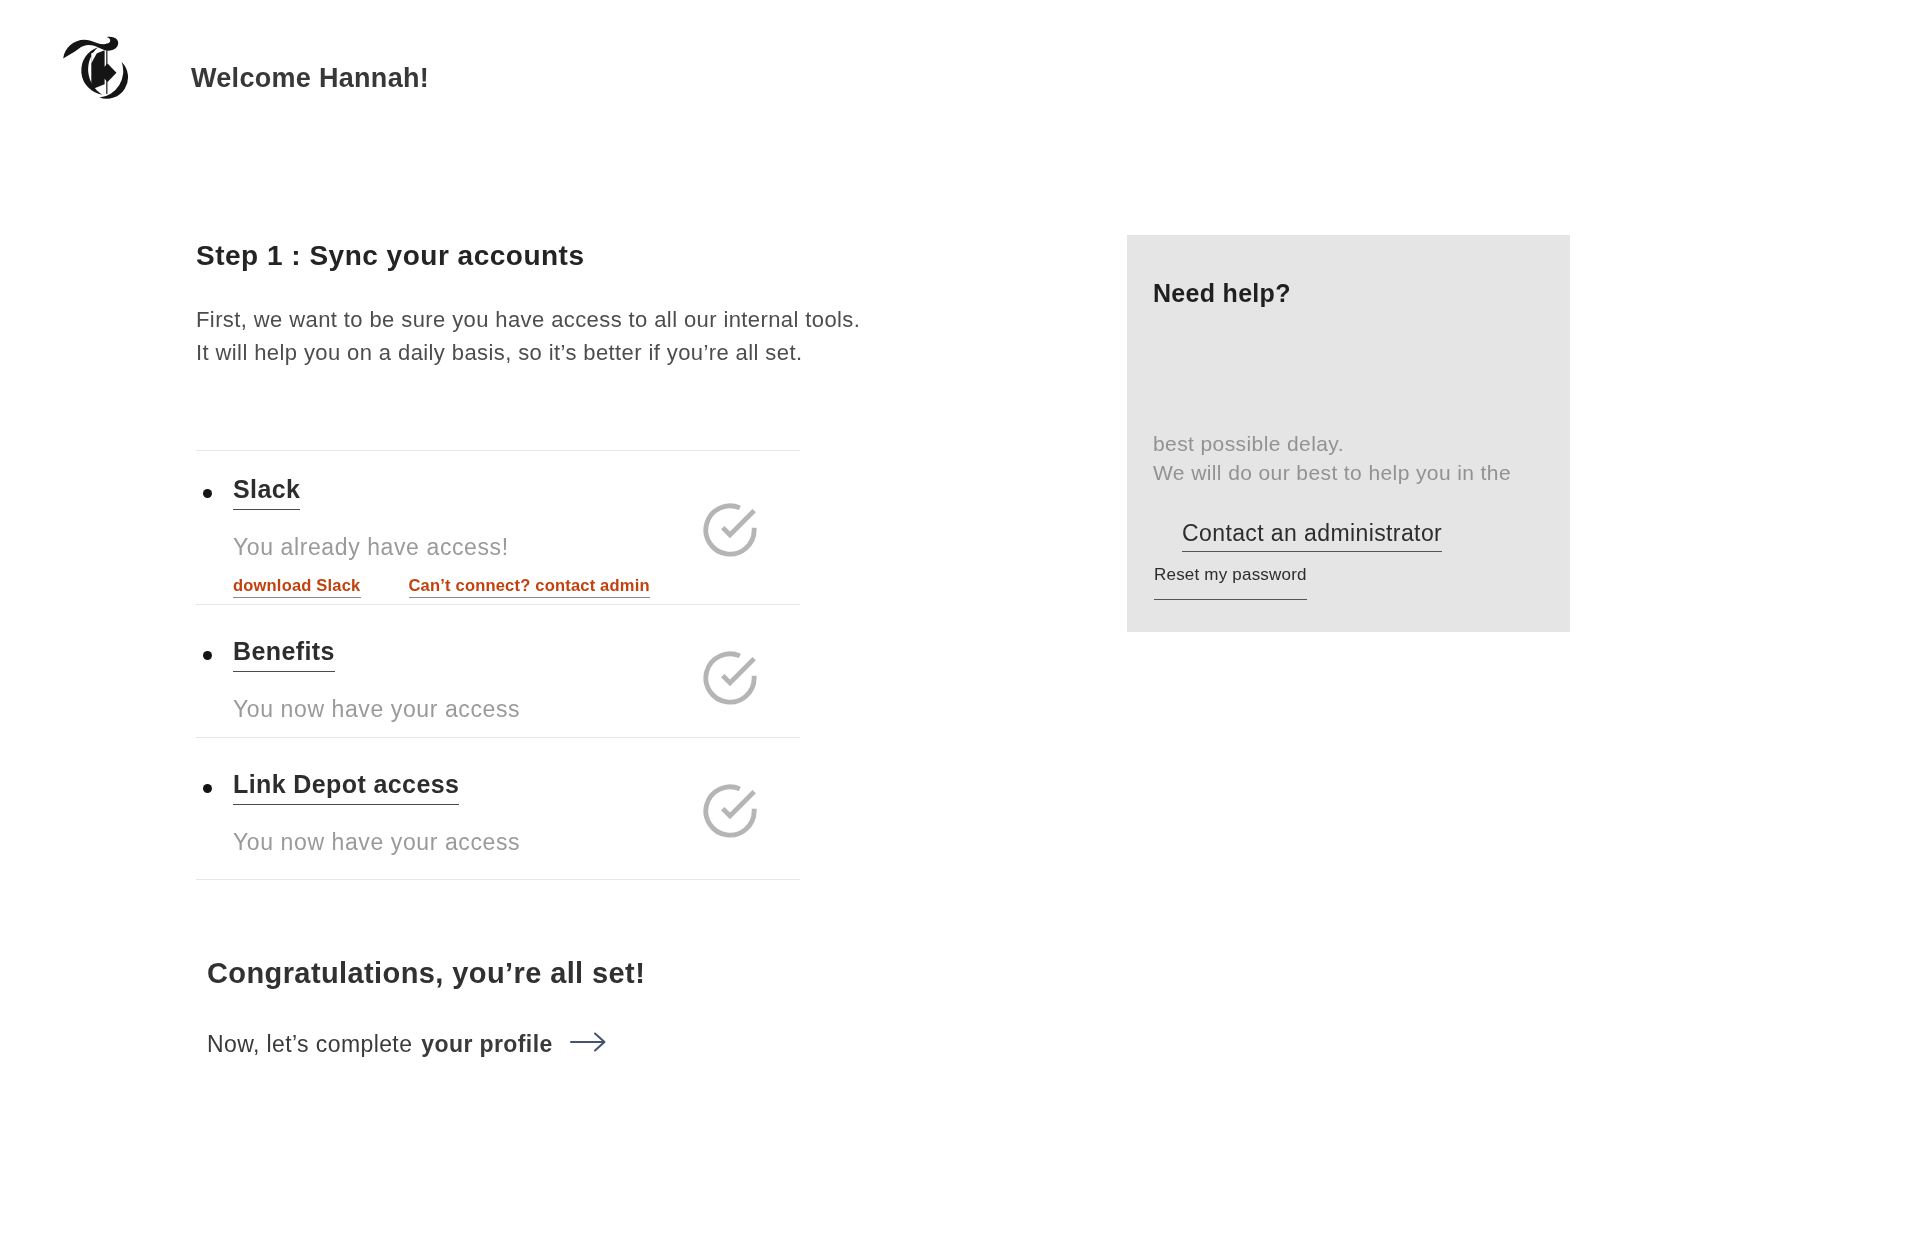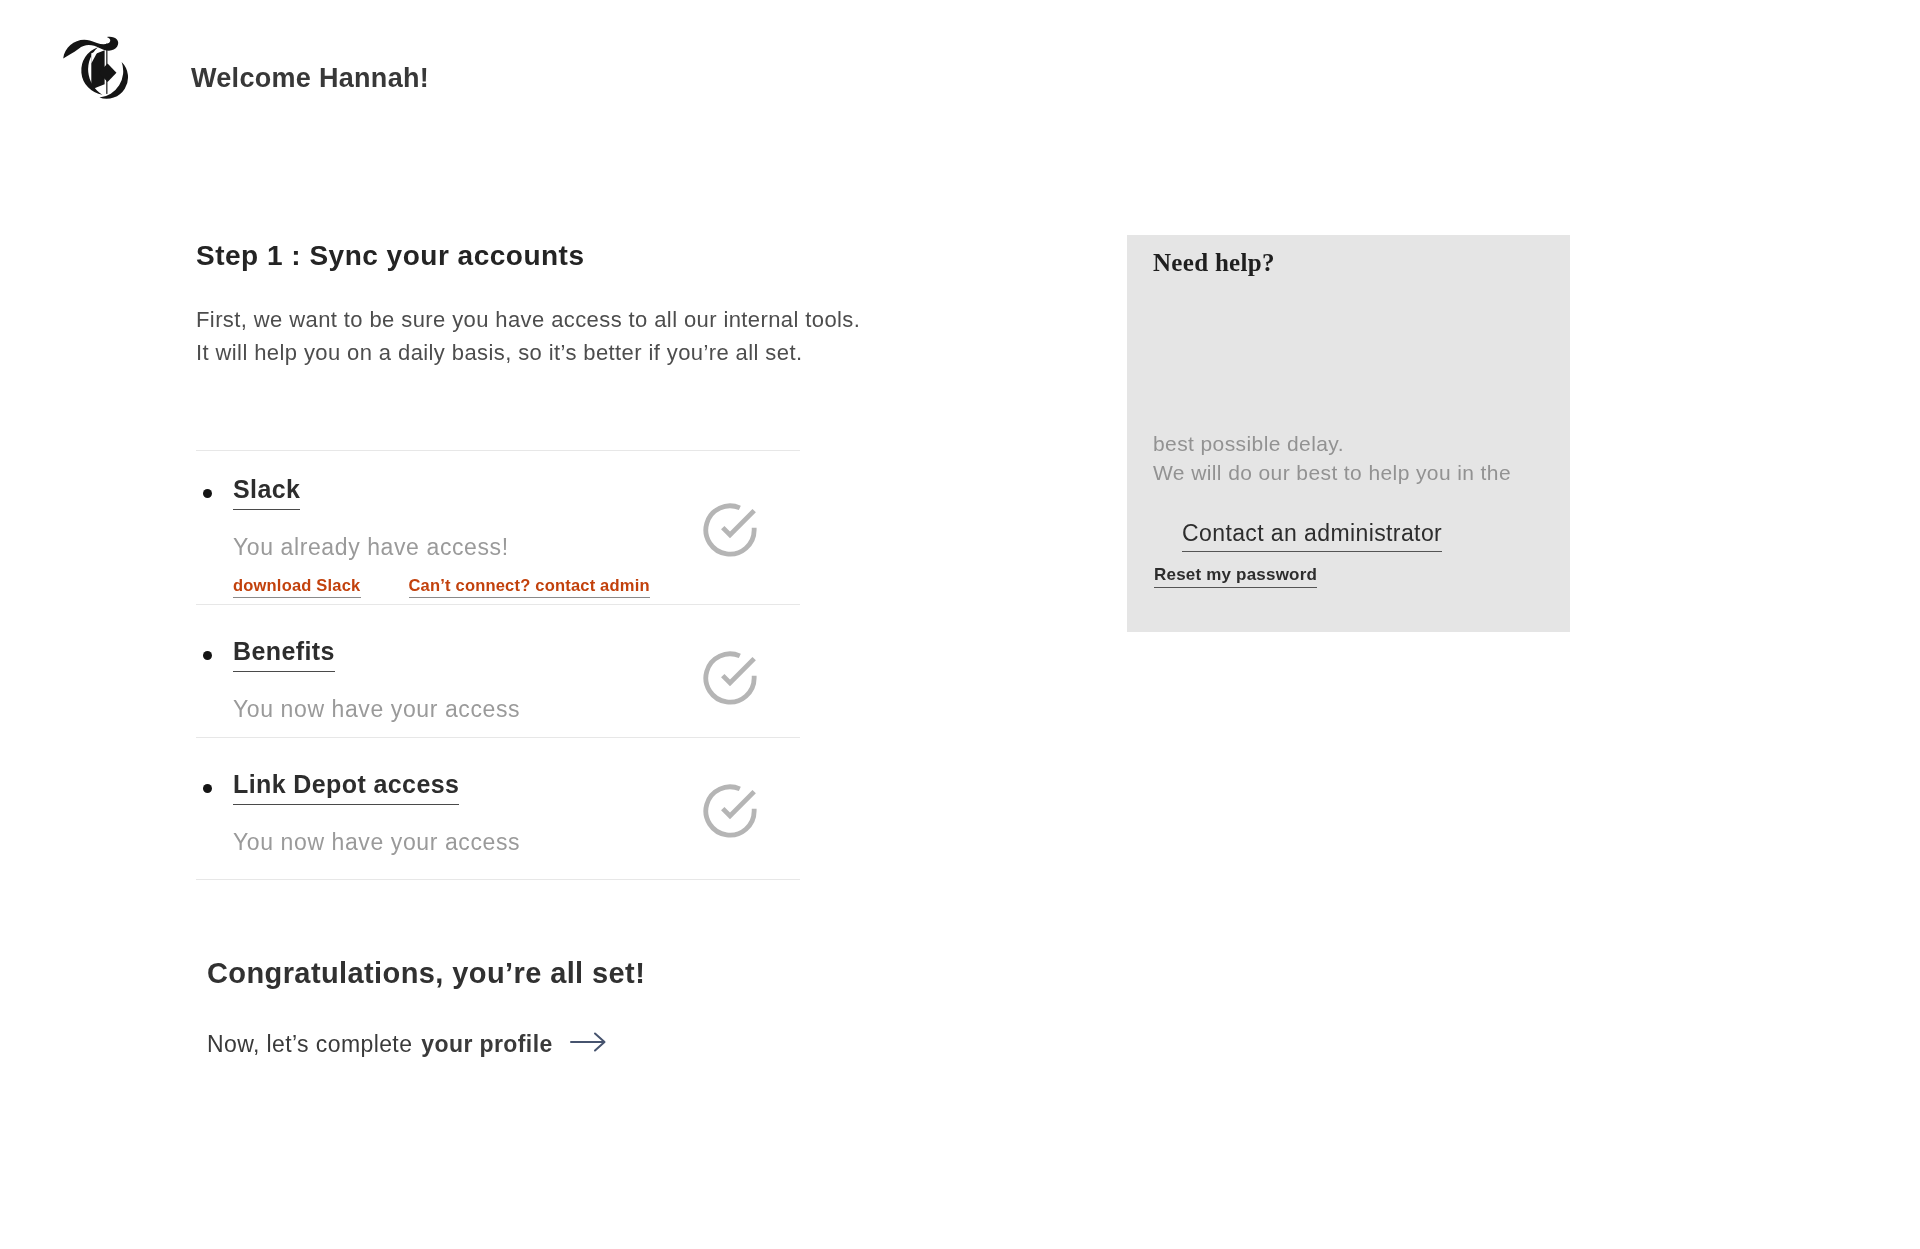--- a/index.html
+++ b/index.html
@@ -40,31 +40,31 @@
   .sync-item:nth-child(3) .check-icon{top:44px;}
   
   .congrats{position:absolute;left:207px;top:957px;font-size:29px;font-weight:700;
     color:#313131;letter-spacing:.4px;text-align:right;}
   .next-line{position:absolute;left:207px;top:1031px;display:flex;
     gap:9px;font-size:23px;color:#3a3a3a;letter-spacing:.4px;cursor:pointer;}
   .next-bold{font-weight:700;}
   .arrow-svg{margin-left:7px;display:block;}
   
   .help-panel{position:absolute;left:1127px;top:235px;width:443px;height:397px;background:#e5e5e5;}
-  .help-title{position:absolute;left:26px;top:14px;font-size:25px;font-weight:600;
-    color:#1f1f1f;letter-spacing:.3px;font-family:Liberation Serif, serif;}
+  .help-title{position:absolute;left:26px;top:44px;font-size:25px;font-weight:600;
+    color:#1f1f1f;letter-spacing:.3px;}
   .help-p1{position:absolute;left:26px;top:85px;font-size:21px;line-height:29px;
     color:#929292;letter-spacing:.4px;}
   .help-p2{position:absolute;left:26px;top:194px;font-size:21px;line-height:29px;
     color:#929292;letter-spacing:.4px;}
   .help-contact{position:absolute;left:27px;top:285px;display:inline-block;font-size:23px;
     font-weight:400;color:#2d2d2d;letter-spacing:.4px;padding-bottom:4px;
     border-bottom:1.5px solid #555;cursor:pointer;margin-left:28px;}
   .help-reset{position:absolute;left:27px;top:330px;display:inline-block;font-size:17px;
-    font-weight:700;color:#2d2d2d;letter-spacing:.2px;padding-bottom:2px;
+    font-weight:400;color:#2d2d2d;letter-spacing:.2px;padding-bottom:14px;
     border-bottom:1.5px solid #555;cursor:pointer;}
 </style>
 </head>
 <body>
 
 <svg class="logo" viewBox="0 0 100 100" aria-hidden="true">
   <g fill="#151515">
 
     <path d="M7 37 C9 20 27 8 43 13 C52 16 60 20 67 17 C72 15 72 10 66 8 C76 6 85 12 80 21 C76 28 65 28 56 23 C47 18 36 17 28 24 C20 30 14 33 7 37 Z"></path>
 

